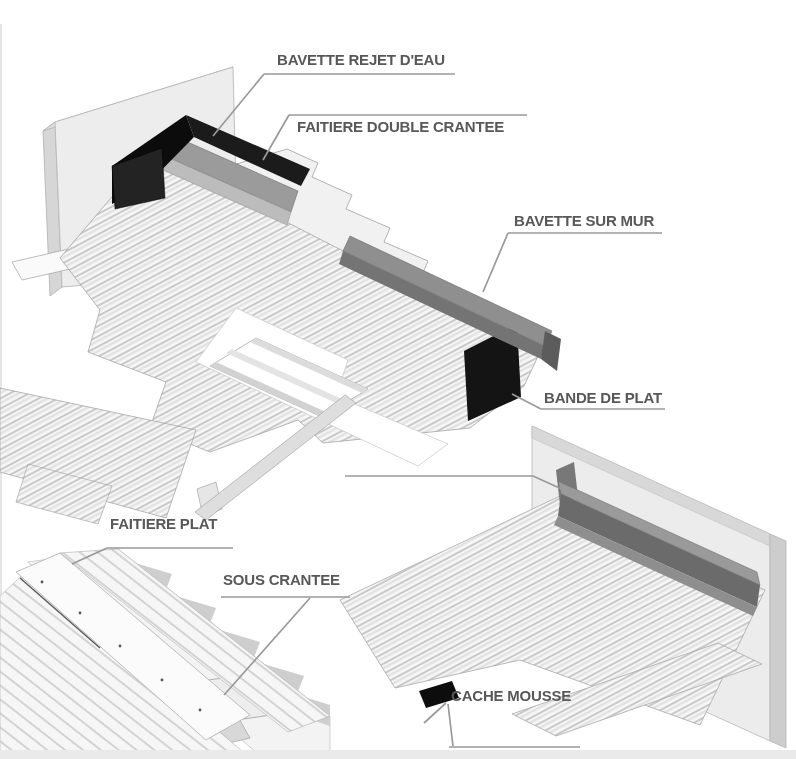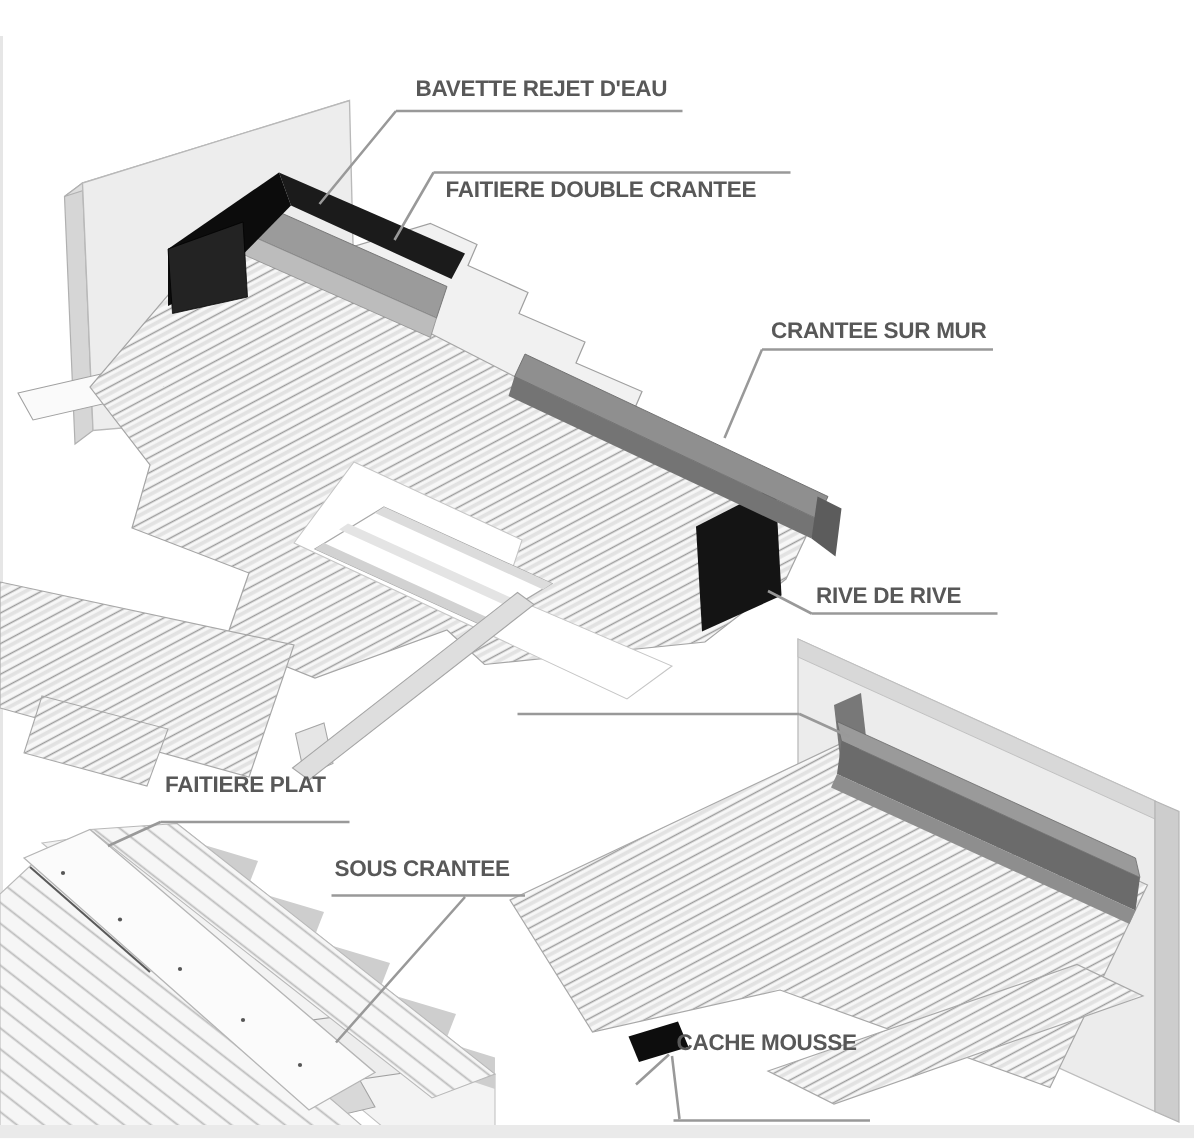--- a/index.html
+++ b/index.html
@@ -134,19 +134,19 @@
     <path d="M541,409 L665,409 M541,409 L512,394"></path>
     <path d="M345,476 L533,476 M533,476 L566,491"></path>
     <path d="M107,548 L233,548 M107,548 L72,564"></path>
     <path d="M221,597 L350,597 M310,598 L224,695"></path>
     <path d="M449,747 L580,747 M448,704 L453,746 M446,703 L424,723"></path>
   </g>
 </svg>
 
 <div class="lbl" style="left:297px;top:119px;">FAITIERE DOUBLE CRANTEE</div>
 <div class="lbl" style="left:277px;top:52px;">BAVETTE REJET D'EAU</div>
-<div class="lbl" style="left:514px;top:213px;">CRANTEE SUR MUR</div>
-<div class="lbl" style="left:544px;top:390px;">RIVE DE RIVE</div>
+<div class="lbl" style="left:514px;top:213px;">BAVETTE SUR MUR</div>
+<div class="lbl" style="left:544px;top:390px;">BANDE DE PLAT</div>
 <div class="lbl" style="left:110px;top:516px;">FAITIERE PLAT</div>
 <div class="lbl" style="left:223px;top:572px;">SOUS CRANTEE</div>
 <div class="lbl" style="left:451px;top:688px;">CACHE MOUSSE</div>
 
 </div>
 
 </body></html>

